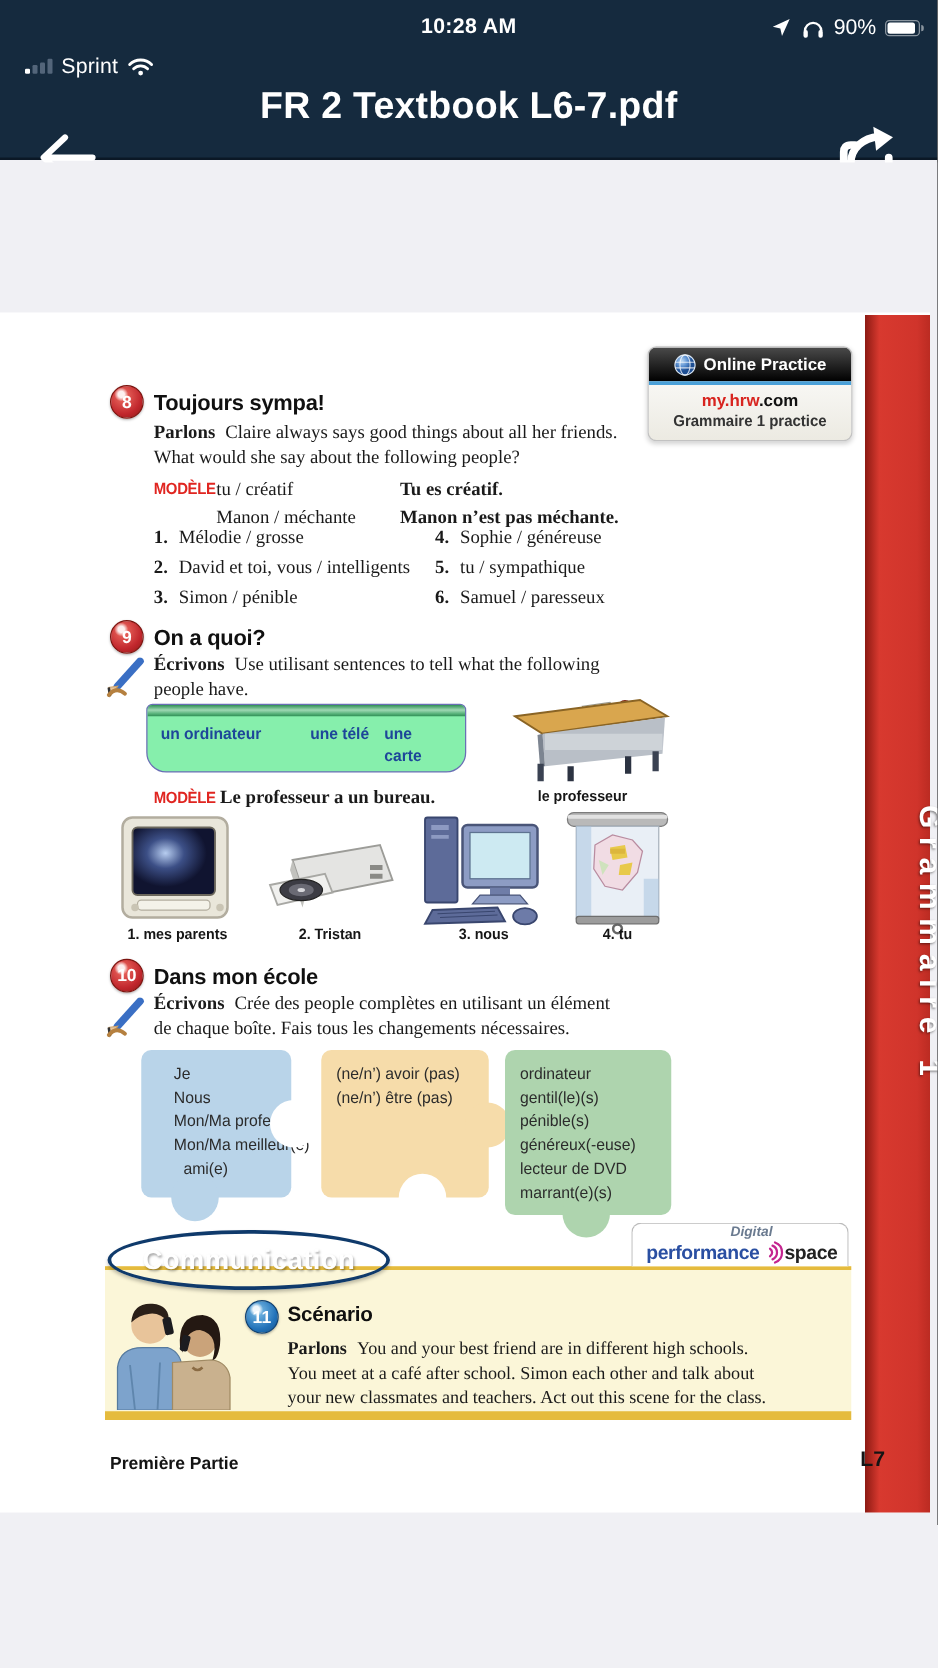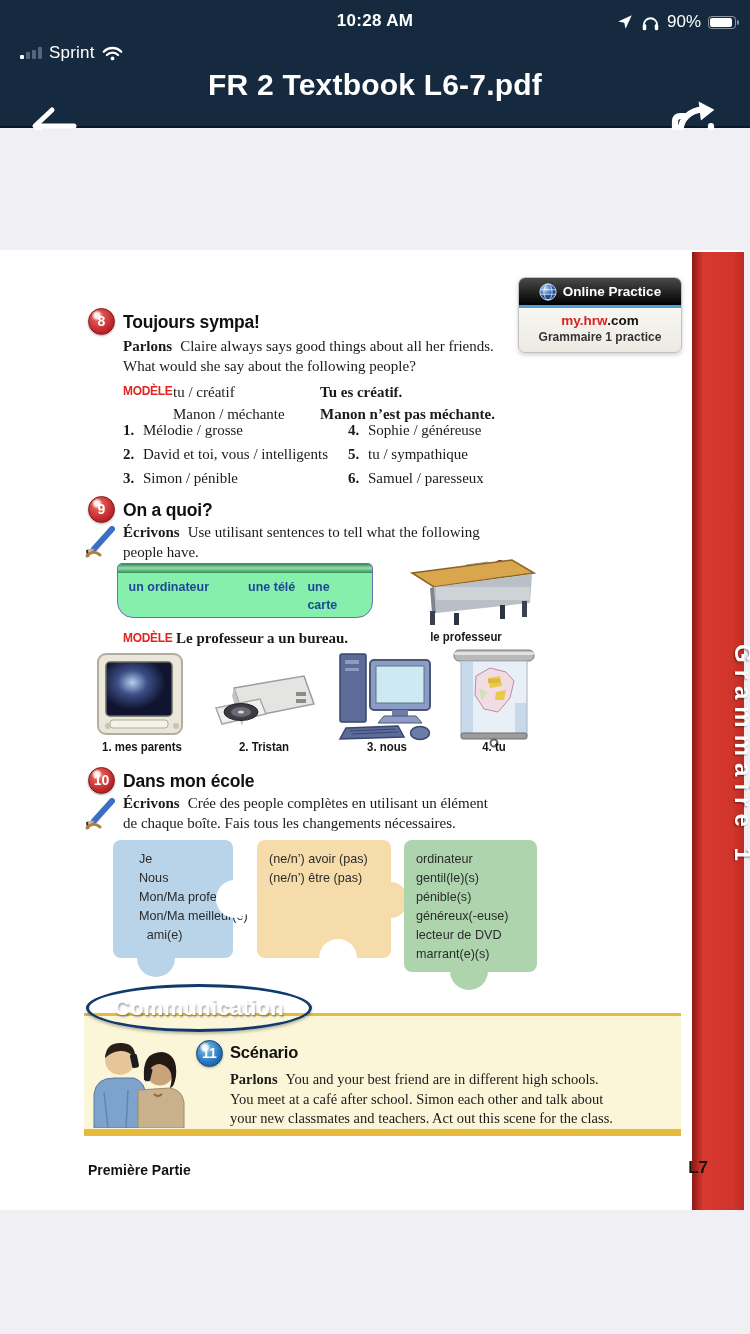--- a/index.html
+++ b/index.html
@@ -387,20 +387,32 @@
       <div>gentil(le)(s)</div>
       <div>pénible(s)</div>
       <div>généreux(-euse)</div>
       <div>lecteur de DVD</div>
       <div>marrant(e)(s)</div>
     </div>
 
     <div class="comm-panel" style="top:883px;"></div>
     <div class="comm-goldbar" style="top:999px;"></div>
 
+    <div class="dps" style="top:848px;">
+      <div class="l1">Digital</div>
+      <div class="l2">
+        <span class="w1">performance</span>
+        <svg width="18" height="20" viewBox="0 0 18 20">
+          <path d="M7 7 A3.5 3.5 0 0 1 7 13" stroke="#c4258f" stroke-width="1.8" fill="none" stroke-linecap="round"></path>
+          <path d="M9 4.5 A6 6 0 0 1 9 15.5" stroke="#c4258f" stroke-width="1.8" fill="none" stroke-linecap="round"></path>
+          <path d="M11 2 A8.5 8.5 0 0 1 11 18" stroke="#c4258f" stroke-width="1.8" fill="none" stroke-linecap="round"></path>
+        </svg>
+        <span class="w2">space</span>
+      </div>
+    </div>
 
     <div class="comm-oval" style="top:854px;">Communication</div>
     <div class="comm-tail" style="top:896px;"></div>
 
     <svg class="ill" style="left:84px; top:902px;" width="106" height="96" viewBox="0 0 106 96">
       <path d="M10 96 L10 62 Q12 46 30 46 L50 46 Q62 50 62 66 L62 96 Z" fill="#7da3cc" stroke="#567a9e" stroke-width="1"></path>
       <path d="M20 60 L24 96 M44 58 L42 96" stroke="#5f86ad" stroke-width="1.5" fill="none"></path>
       <circle cx="36" cy="28" r="15" fill="#e8c49a"></circle>
       <path d="M21 26 Q22 10 38 11 Q52 12 51 26 Q44 18 36 19 Q27 20 21 26 Z" fill="#2a1f18"></path>
       <rect x="47" y="22" width="7" height="14" rx="2" fill="#1c1c20" transform="rotate(-12 50 29)"></rect>

